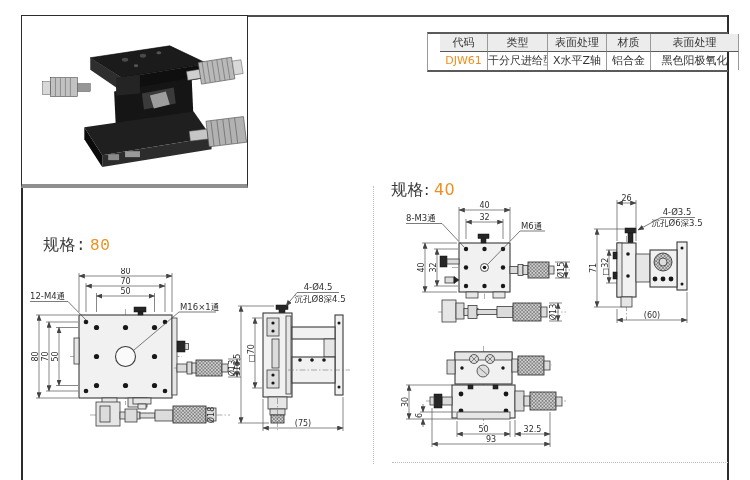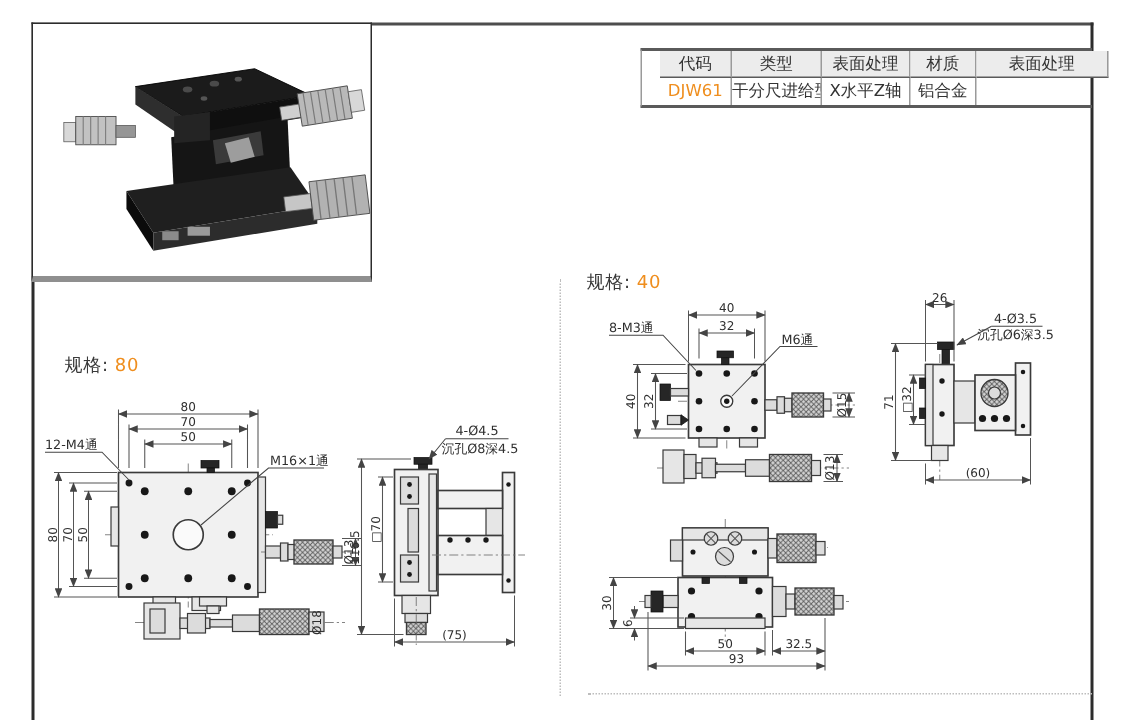--- a/index.html
+++ b/index.html
@@ -16,21 +16,21 @@
 
   .spec-table { position:absolute; left:427px; top:32px; width:301px;
                 display:grid; grid-template-columns:48px 60px 59px 44px 88px;
                 border-top:2px solid #5a5a5a; border-bottom:2px solid #5a5a5a;
                 border-left:1px solid #9a9a9a; font-size:11px; color:#333;padding-left:12px; }
   .spec-table .cell { height:18px; line-height:18px; text-align:center;
                       border-right:1px solid #9a9a9a; white-space:nowrap; overflow:hidden; }
   .spec-table .head { background:#ececec; border-bottom:1px solid #5a5a5a; }
   .spec-table .code { color:#ef8e1e; font-weight:normal; }
 
-  .spec-heading { position:absolute; font-size:12px; color:#3a3a3a; letter-spacing:0.5px; }
+  .spec-heading { position:absolute; font-size:16px; color:#3a3a3a; letter-spacing:0.5px; }
   .spec-heading .val { color:#ef8e1e; margin-left:4px; }
 
   .dotted-v { position:absolute; left:373px; top:186px; height:278px; border-left:1px dotted #bdbdbd; }
   .dotted-h { position:absolute; left:392px; top:462px; width:336px; border-top:1px dotted #bdbdbd; }
 
   .drawing { position:absolute; }
 
   svg text { font-family:"DejaVu Sans","Liberation Sans",sans-serif; }
   .d  { font-size:8px;  fill:#2f2f2f; }
   .lb { font-size:8.5px; fill:#2f2f2f; }
@@ -110,23 +110,24 @@
   <div class="spec-table">
     <div class="cell head">代码</div>
     <div class="cell head">类型</div>
     <div class="cell head">表面处理</div>
     <div class="cell head">材质</div>
     <div class="cell head">表面处理</div>
     <div class="cell code">DJW61</div>
     <div class="cell">干分尺进给型</div>
     <div class="cell">X水平Z轴</div>
     <div class="cell">铝合金</div>
+    <div class="cell">黑色阳极氧化</div>
   </div>
 
-  <div class="spec-heading" style="left:43px; top:235px;">
+  <div class="spec-heading" style="left:43px; top:235px;font-family:Liberation Mono, monospace;">
     <span>规格:</span><span class="val">80</span>
   </div>
   <div class="spec-heading" style="left:391px; top:180px;">
     <span>规格:</span><span class="val">40</span>
   </div>
 
   <svg class="drawing" style="left:30px; top:268px;" width="212" height="180" viewBox="0 0 212 180">
     <g>
       <path class="cl" d="M40,88.5 H152 M95.5,41 V137"></path>
     </g>

